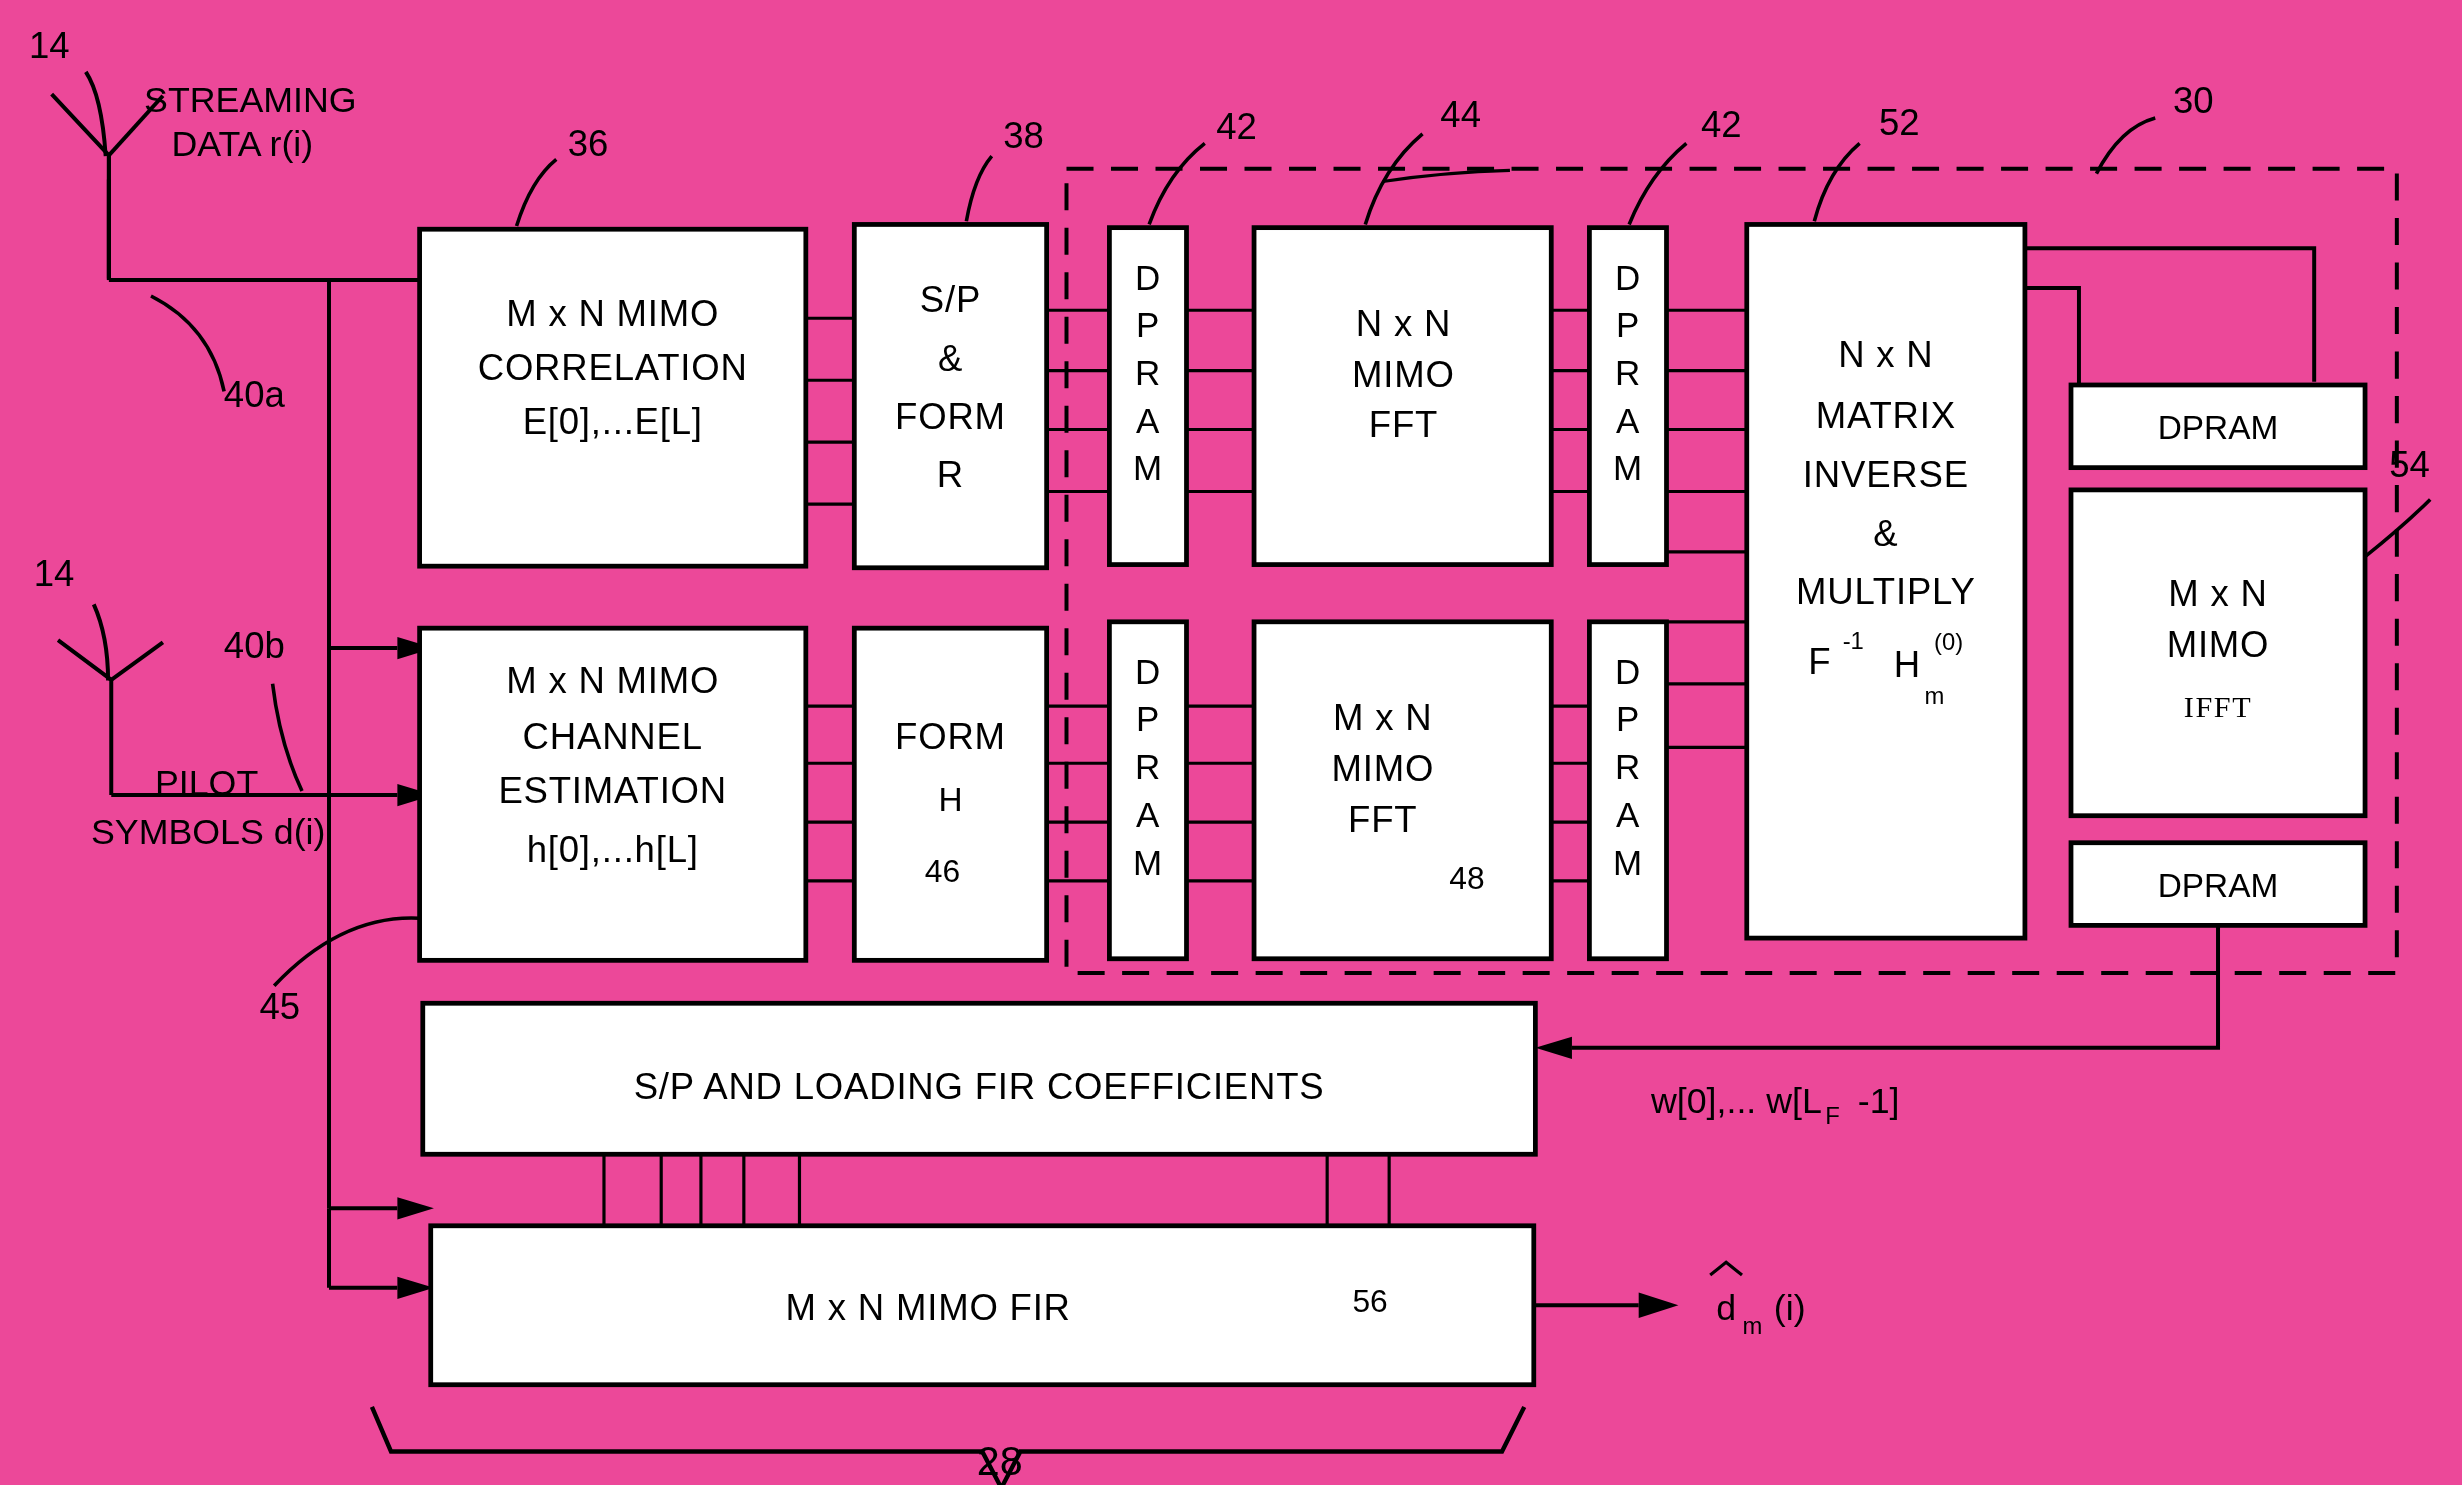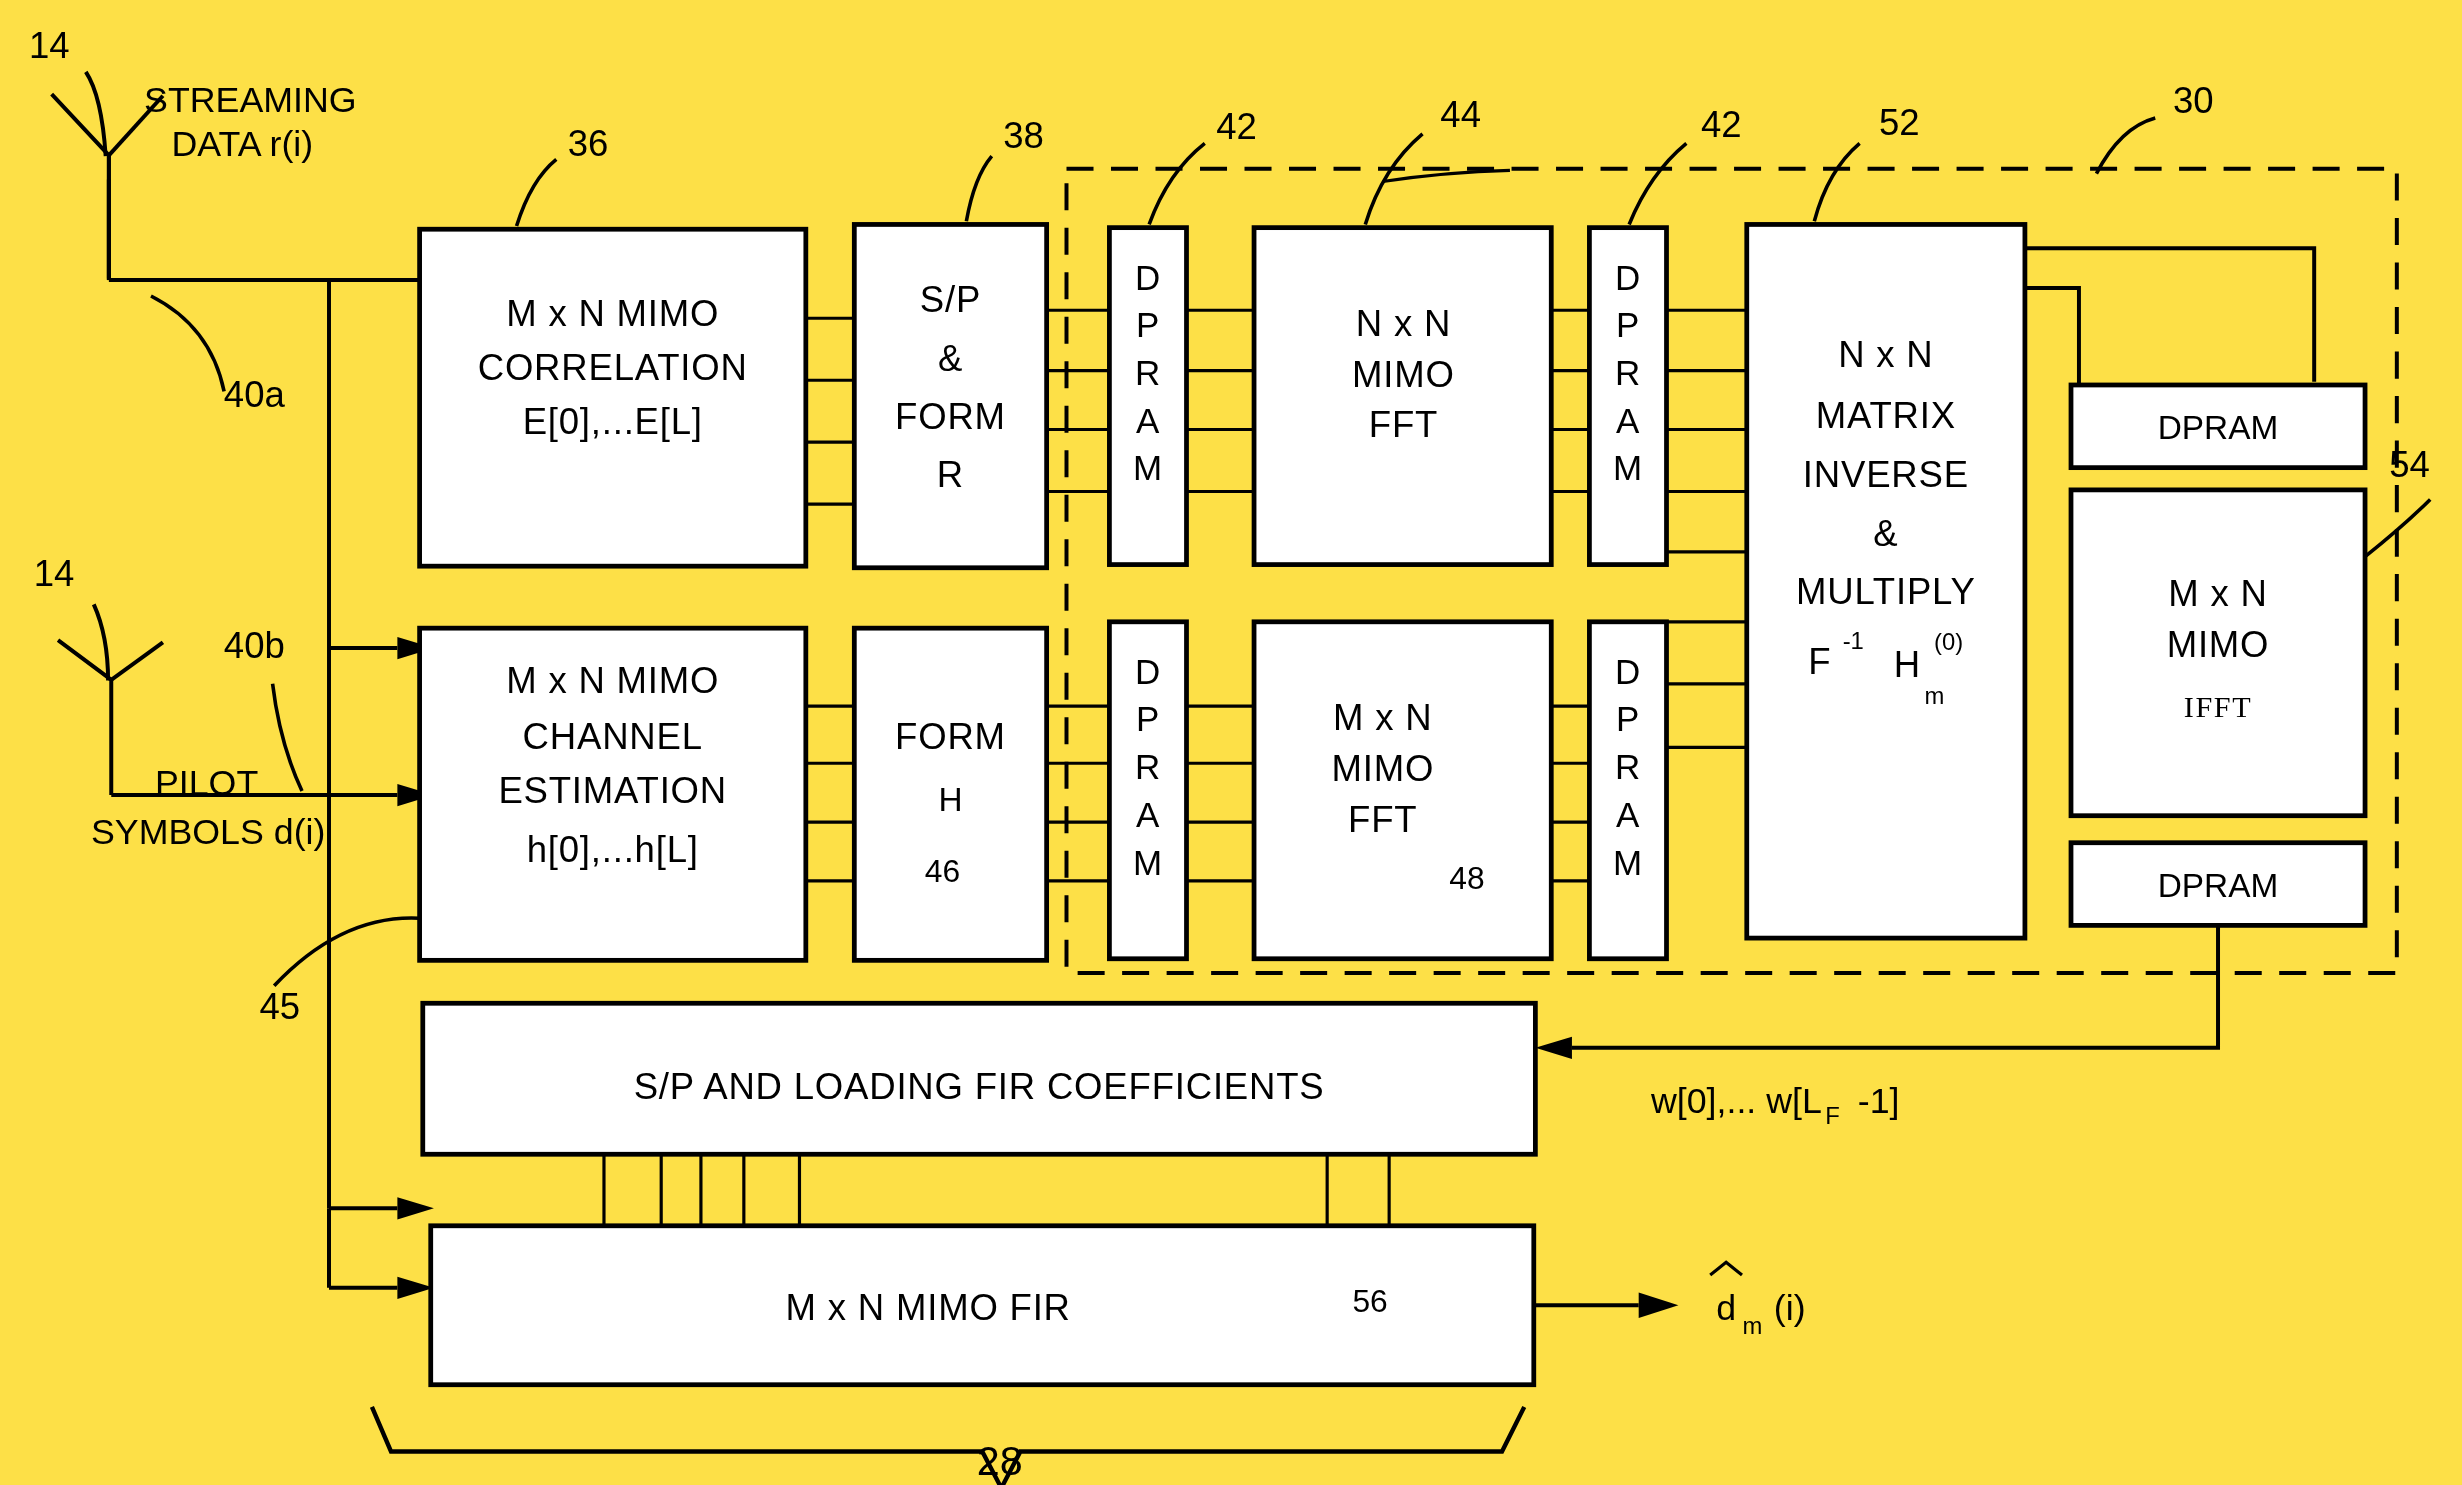--- a/index.html
+++ b/index.html
@@ -7,21 +7,21 @@
     padding: 0;
     background: #ffffff;
   }
   body {
     font-family: "Liberation Sans", sans-serif;
   }
   #figure-root {
     position: relative;
     width: 2462px;
     height: 1486px;
-    background: #fde047;
+    background: #ec4899;
     overflow: hidden;
   }
   svg#figure-svg {
     position: absolute;
     top: 0;
     left: 0;
     width: 2462px;
     height: 1486px;
   }
   .blk {

